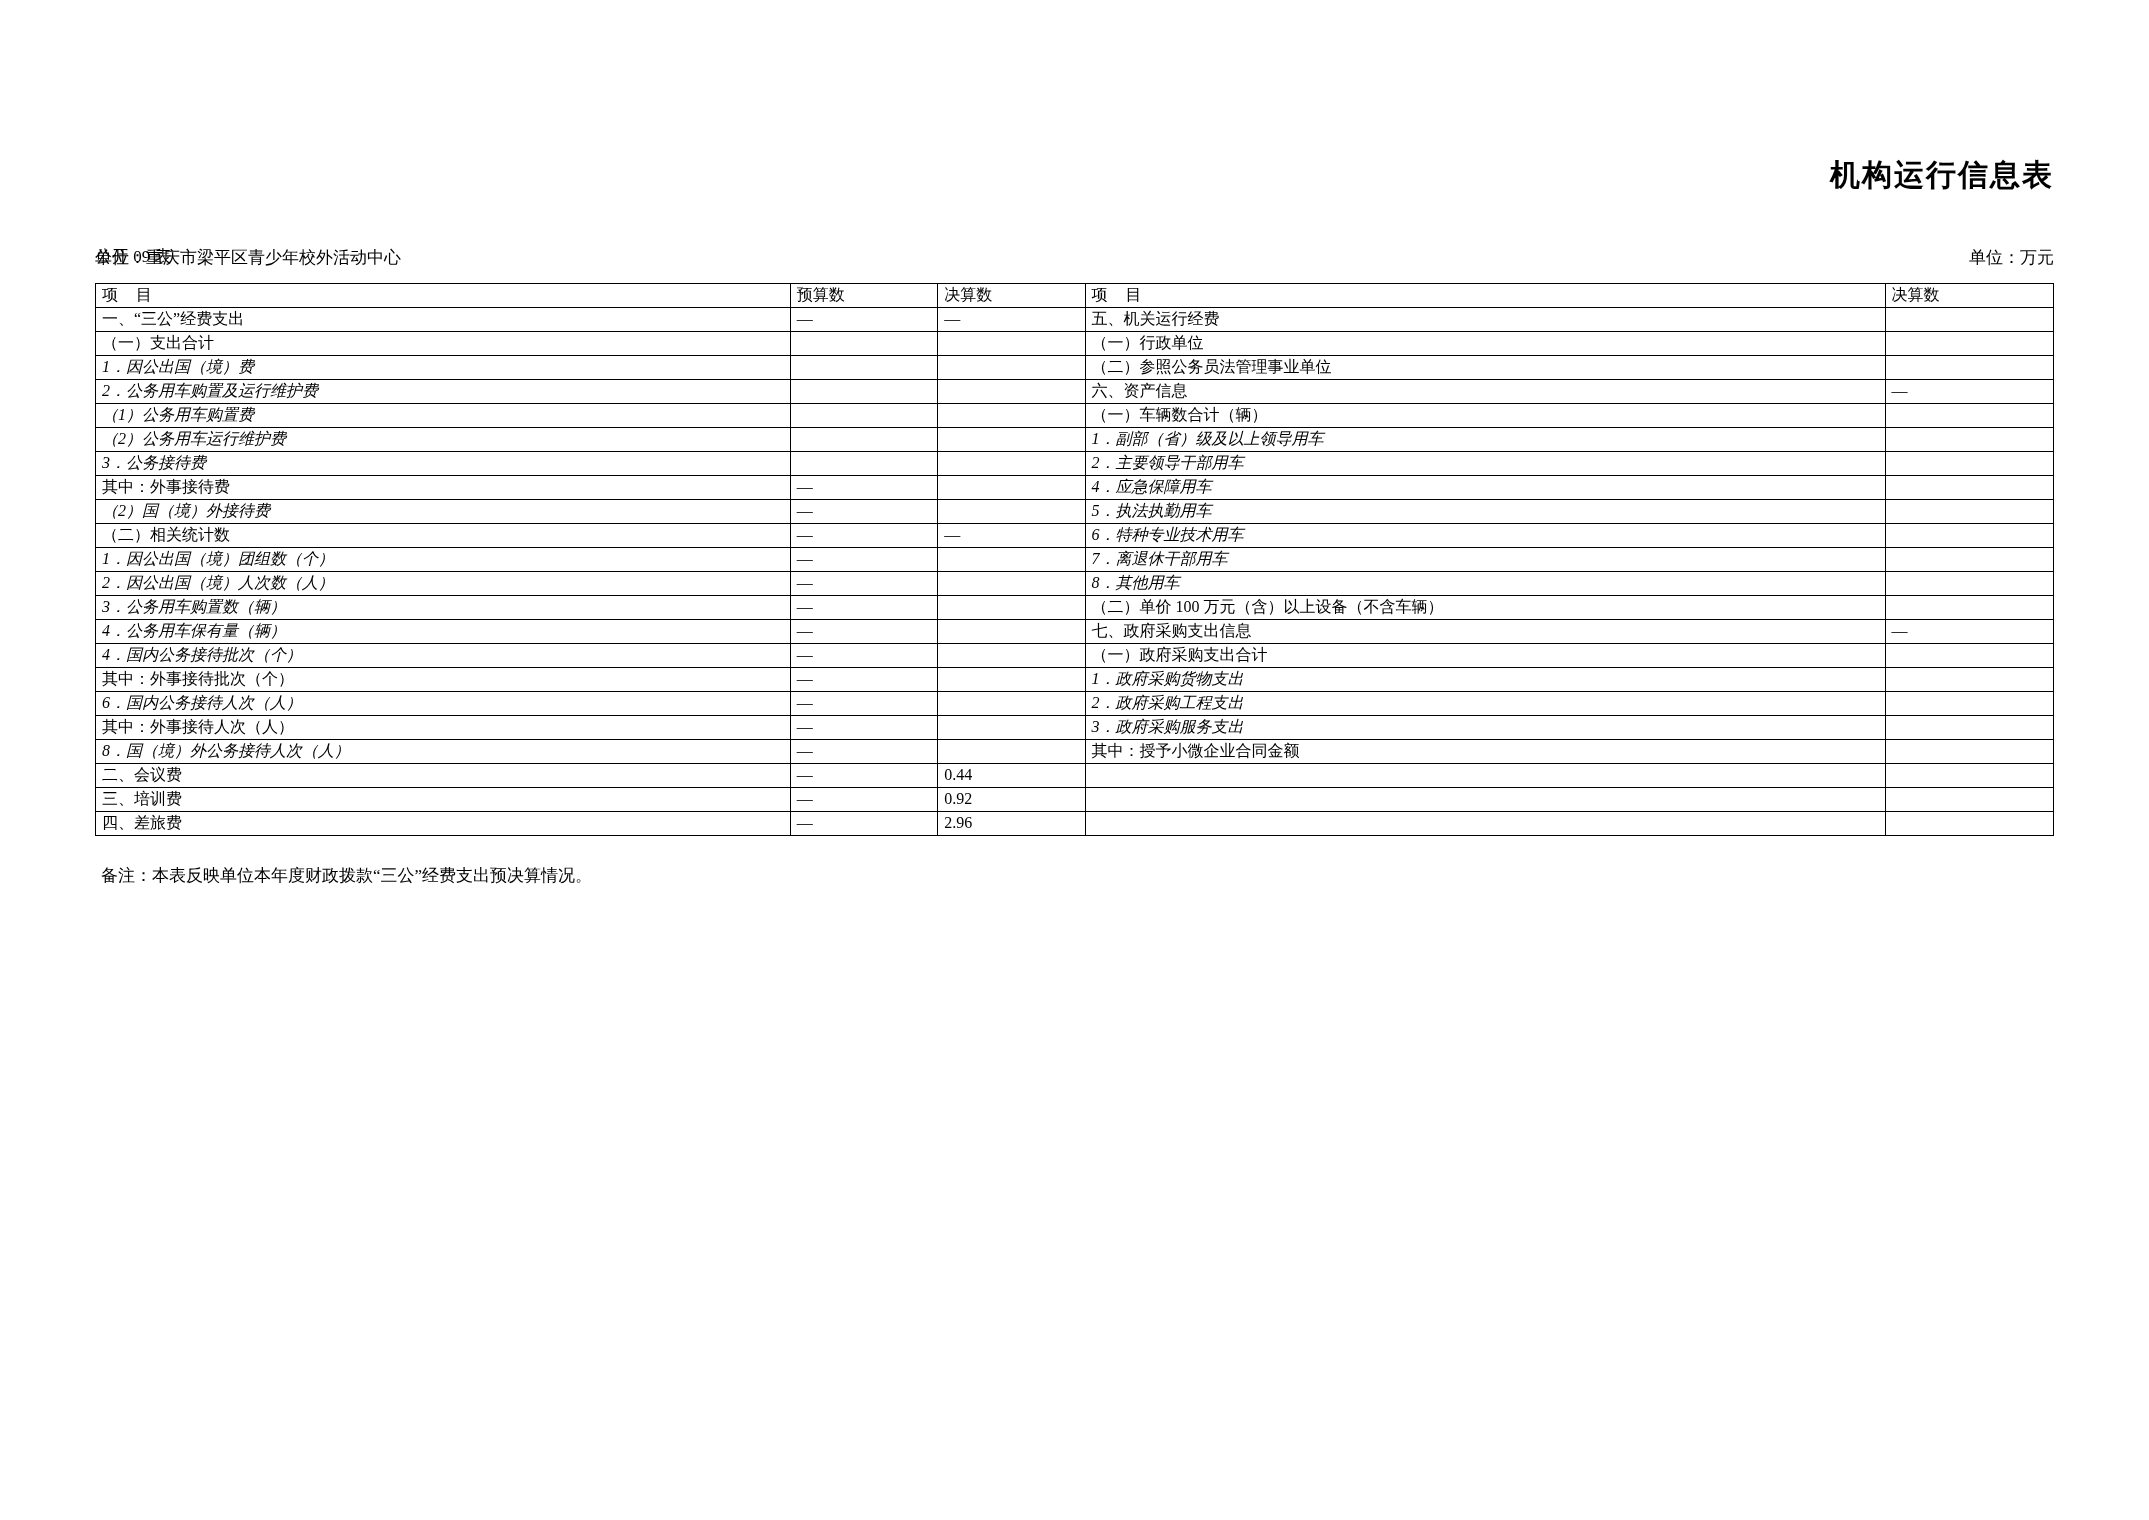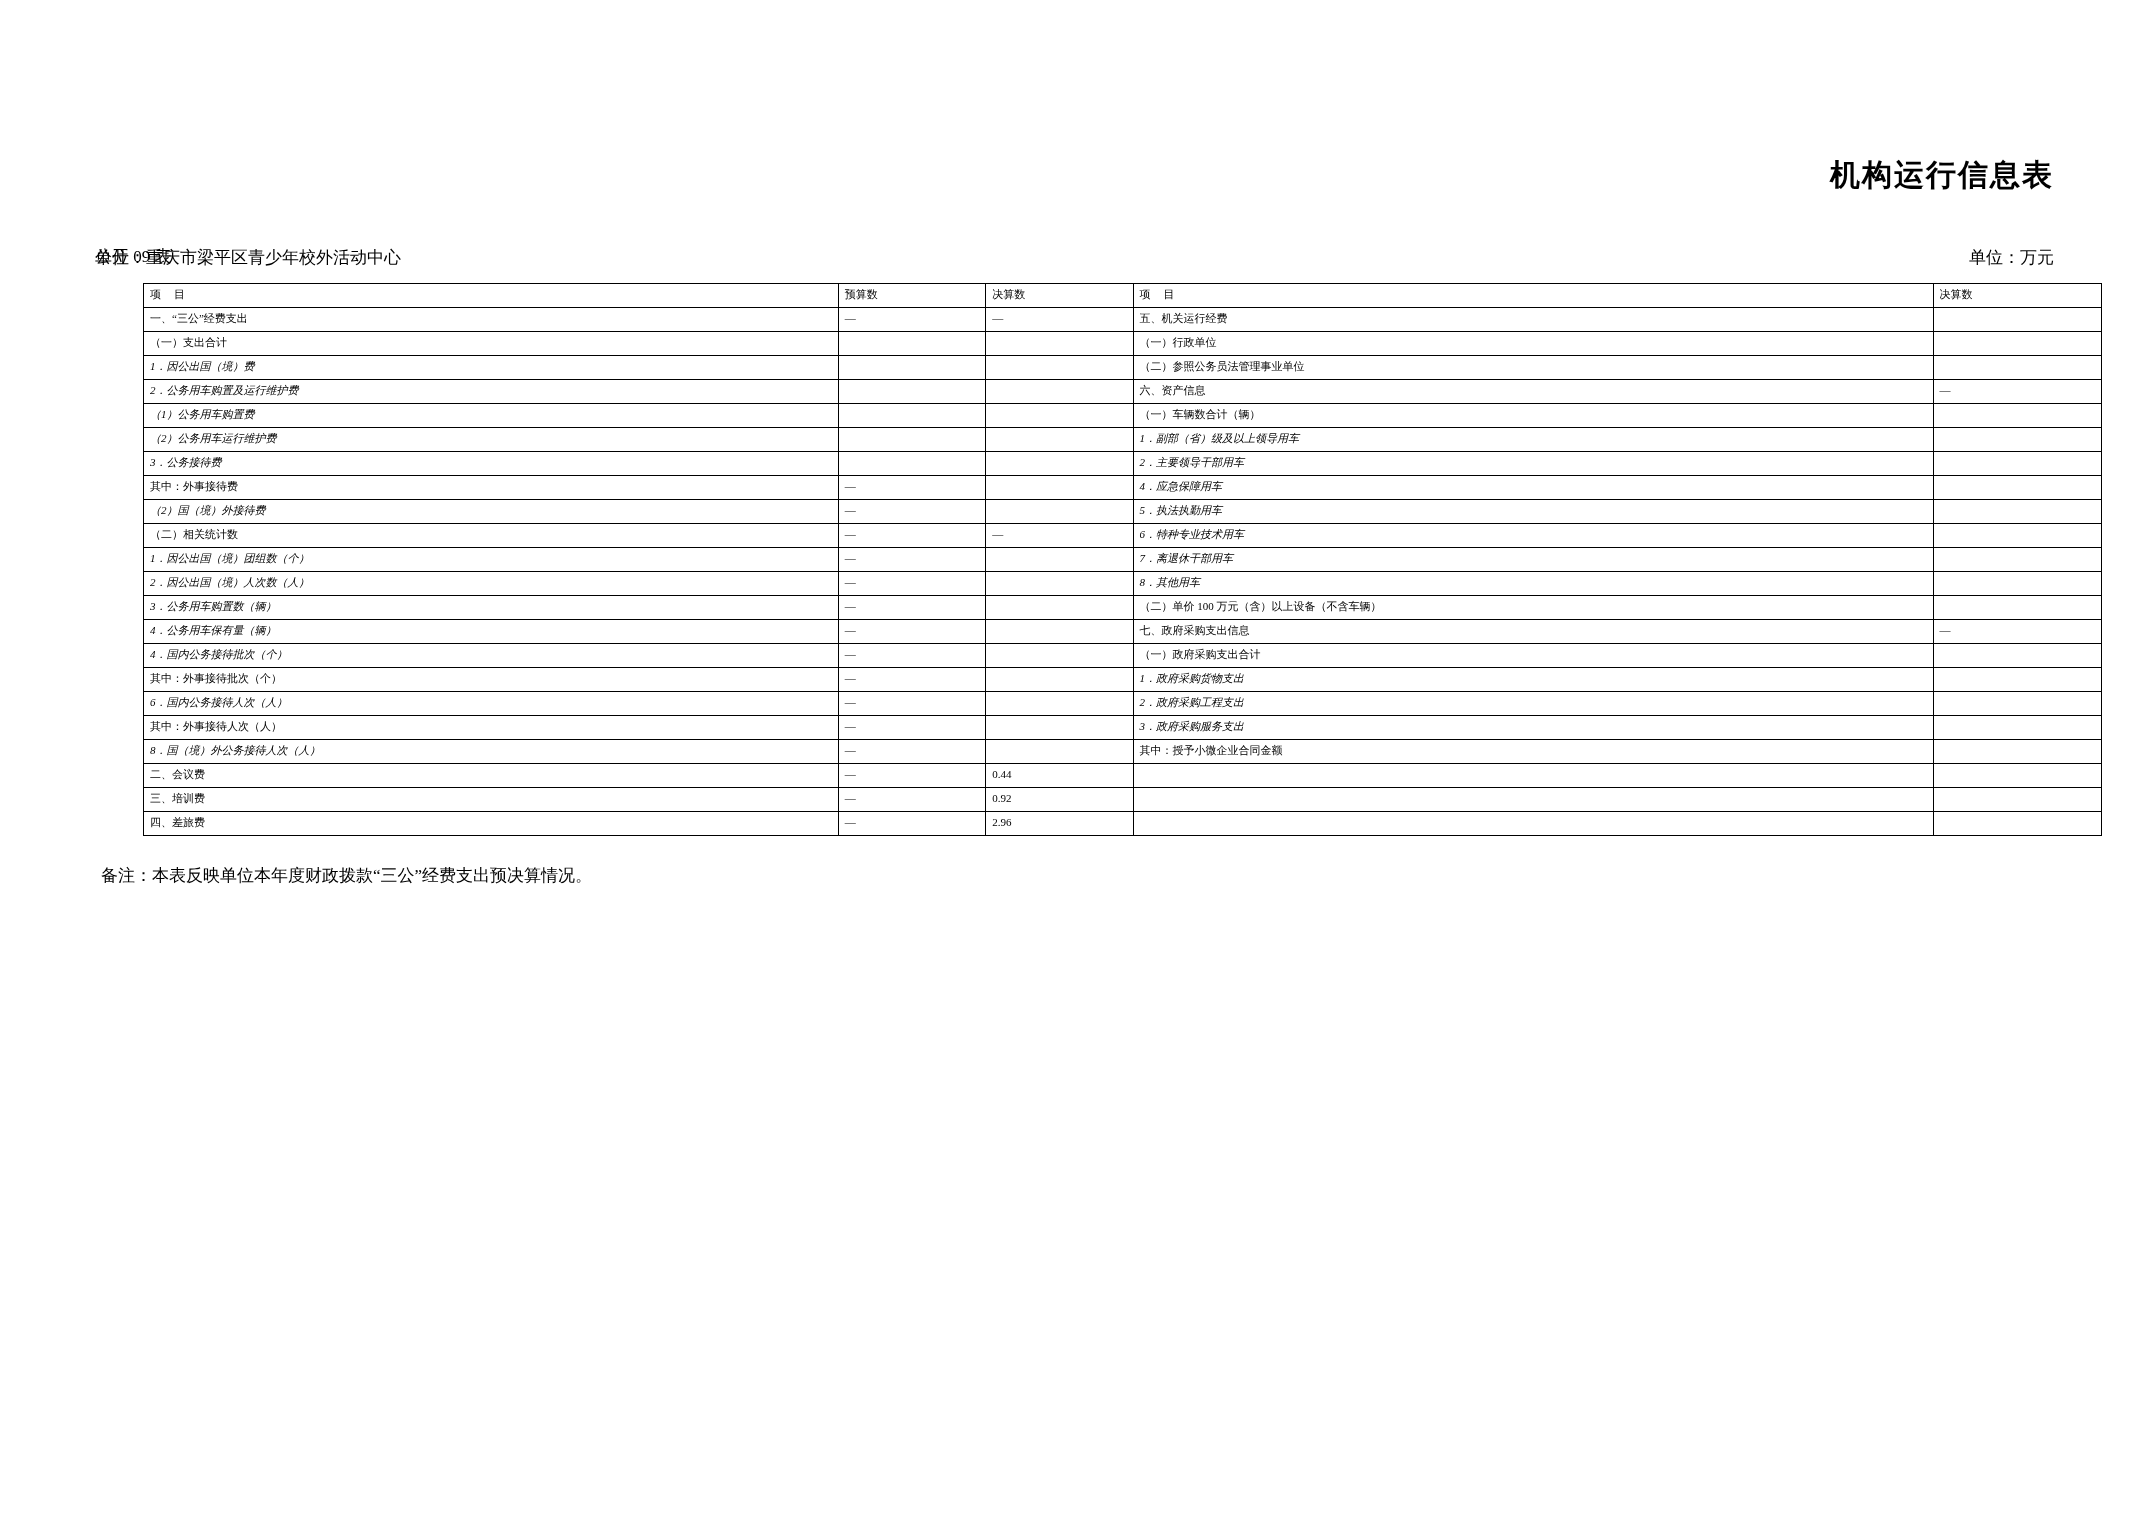--- a/index.html
+++ b/index.html
@@ -45,22 +45,21 @@
     margin-top: -24px;
     margin-bottom: 14px;
   }
   .meta-left {
     font-size: 17px;
   }
   table.sheet {
     border-collapse: collapse;
     width: 100%;
     table-layout: fixed;
-    font-size: 11px;
-    margin-left: 48px;
+    font-size: 16px;
   }
   table.sheet td {
     border: 1px solid #000000;
     height: 21px;
     padding: 1px 6px;
     vertical-align: middle;
     line-height: 1.25;
     white-space: nowrap;
     overflow: hidden;
   }

